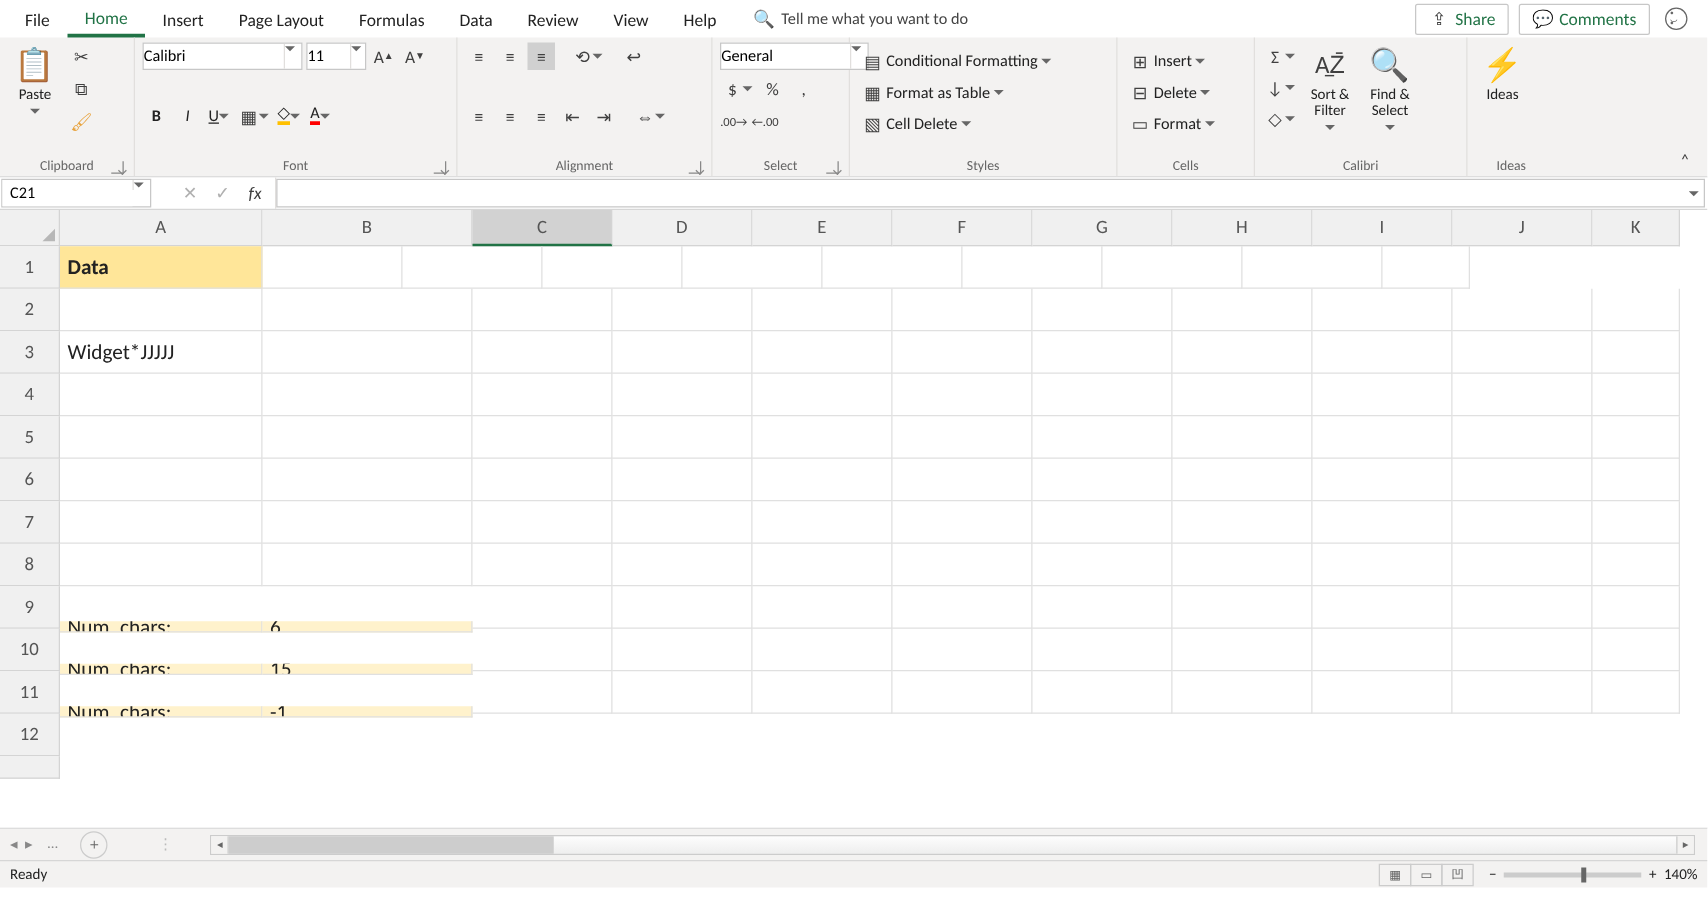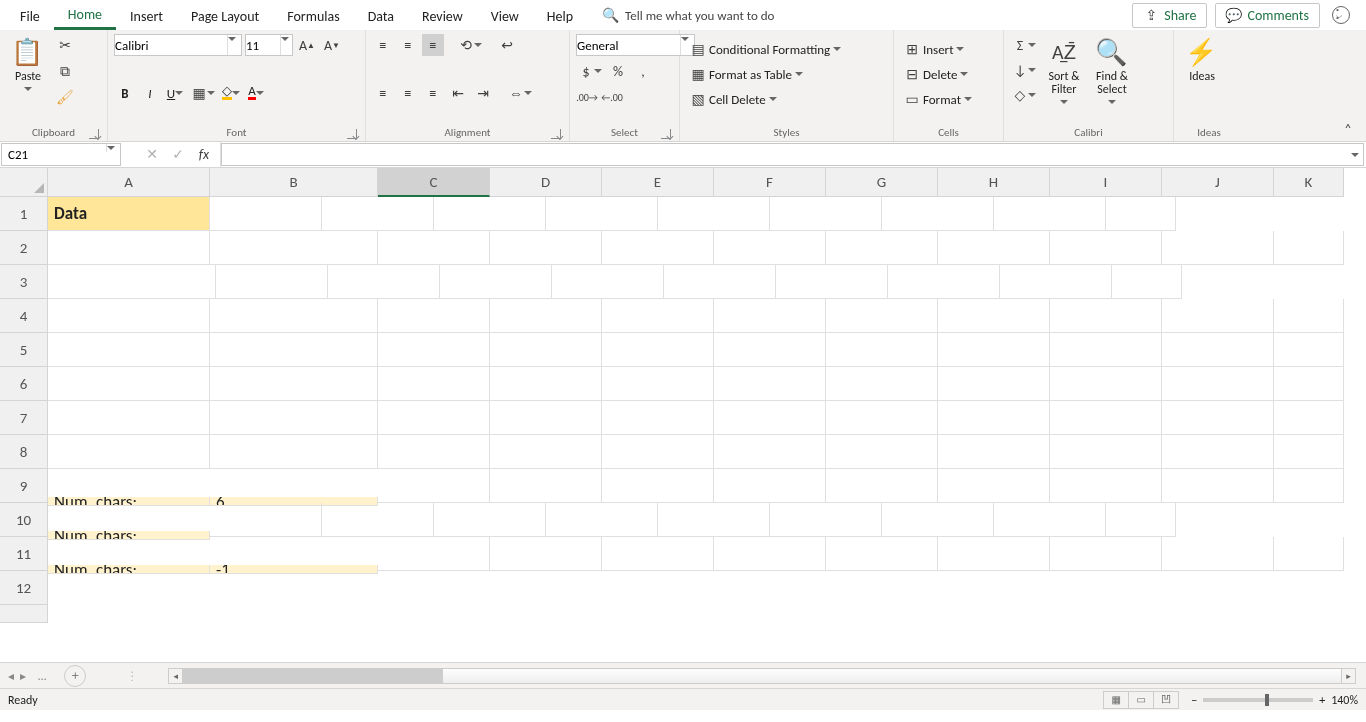--- a/index.html
+++ b/index.html
@@ -413,20 +413,21 @@
         <div class="cell" style="width: 112px;"></div>
         <div class="cell" style="width: 112px;"></div>
         <div class="cell" style="width: 112px;"></div>
         <div class="cell" style="width: 112px;"></div>
         <div class="cell" style="width: 112px;"></div>
         <div class="cell" style="width: 112px;"></div>
         <div class="cell" style="width: 112px;"></div>
         <div class="cell" style="width: 70px;"></div>
       </div>
       <div class="cellrow">
+        <div class="cell" style="width: 162px;">Widget*JJJJJ</div>
         <div class="cell" style="width: 168px;"></div>
         <div class="cell" style="width: 112px;"></div>
         <div class="cell" style="width: 112px;"></div>
         <div class="cell" style="width: 112px;"></div>
         <div class="cell" style="width: 112px;"></div>
         <div class="cell" style="width: 112px;"></div>
         <div class="cell" style="width: 112px;"></div>
         <div class="cell" style="width: 112px;"></div>
         <div class="cell" style="width: 112px;"></div>
         <div class="cell" style="width: 70px;"></div>
@@ -504,20 +505,21 @@
         <div class="cell" style="width: 112px;"></div>
         <div class="cell" style="width: 112px;"></div>
         <div class="cell" style="width: 112px;"></div>
         <div class="cell" style="width: 112px;"></div>
         <div class="cell" style="width: 112px;"></div>
         <div class="cell" style="width: 112px;"></div>
         <div class="cell" style="width: 70px;"></div>
       </div>
       <div class="cellrow">
         <div class="cell lite" style="width: 162px;">Num_chars:</div>
+        <div class="cell lite" style="width: 168px;">15</div>
         <div class="cell" style="width: 112px;"></div>
         <div class="cell" style="width: 112px;"></div>
         <div class="cell" style="width: 112px;"></div>
         <div class="cell" style="width: 112px;"></div>
         <div class="cell" style="width: 112px;"></div>
         <div class="cell" style="width: 112px;"></div>
         <div class="cell" style="width: 112px;"></div>
         <div class="cell" style="width: 112px;"></div>
         <div class="cell" style="width: 70px;"></div>
       </div>

